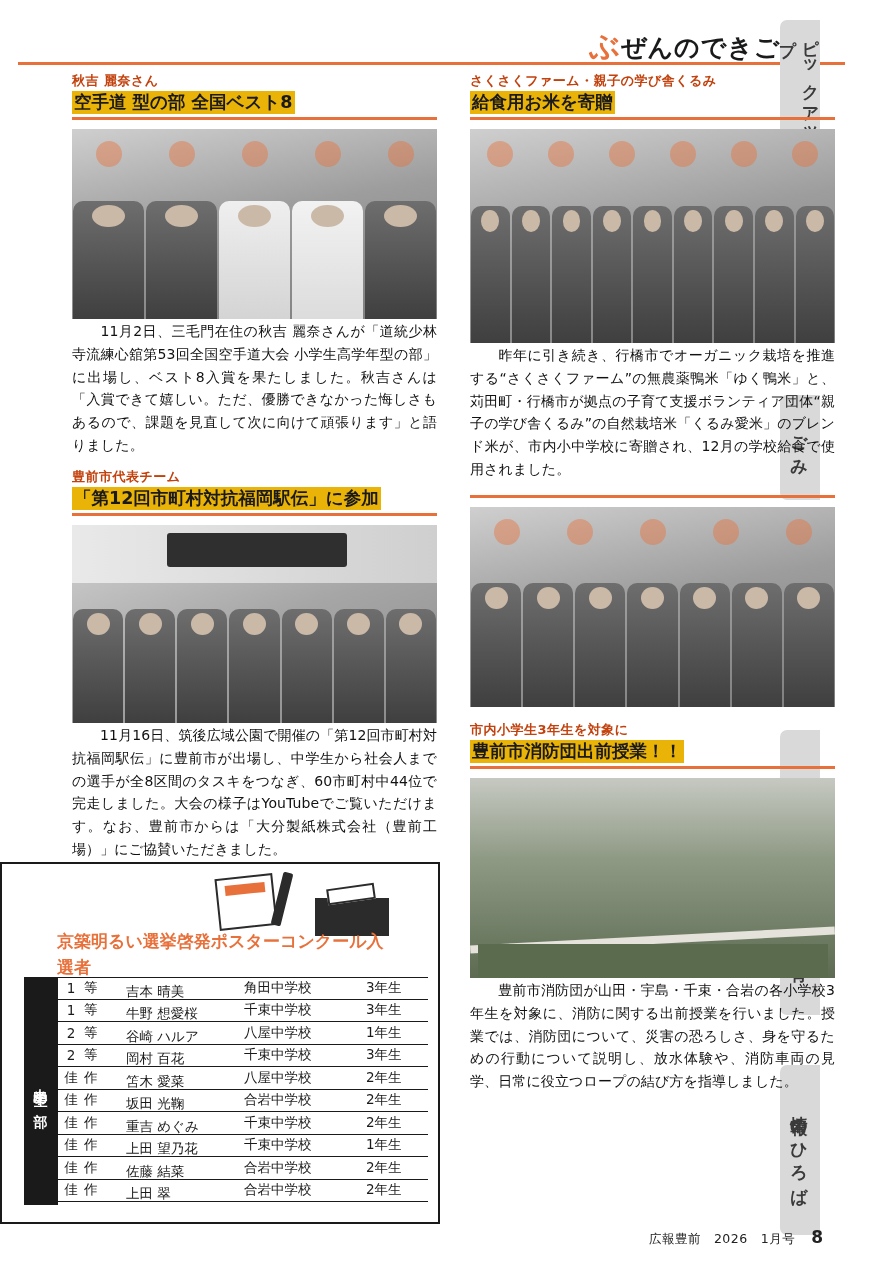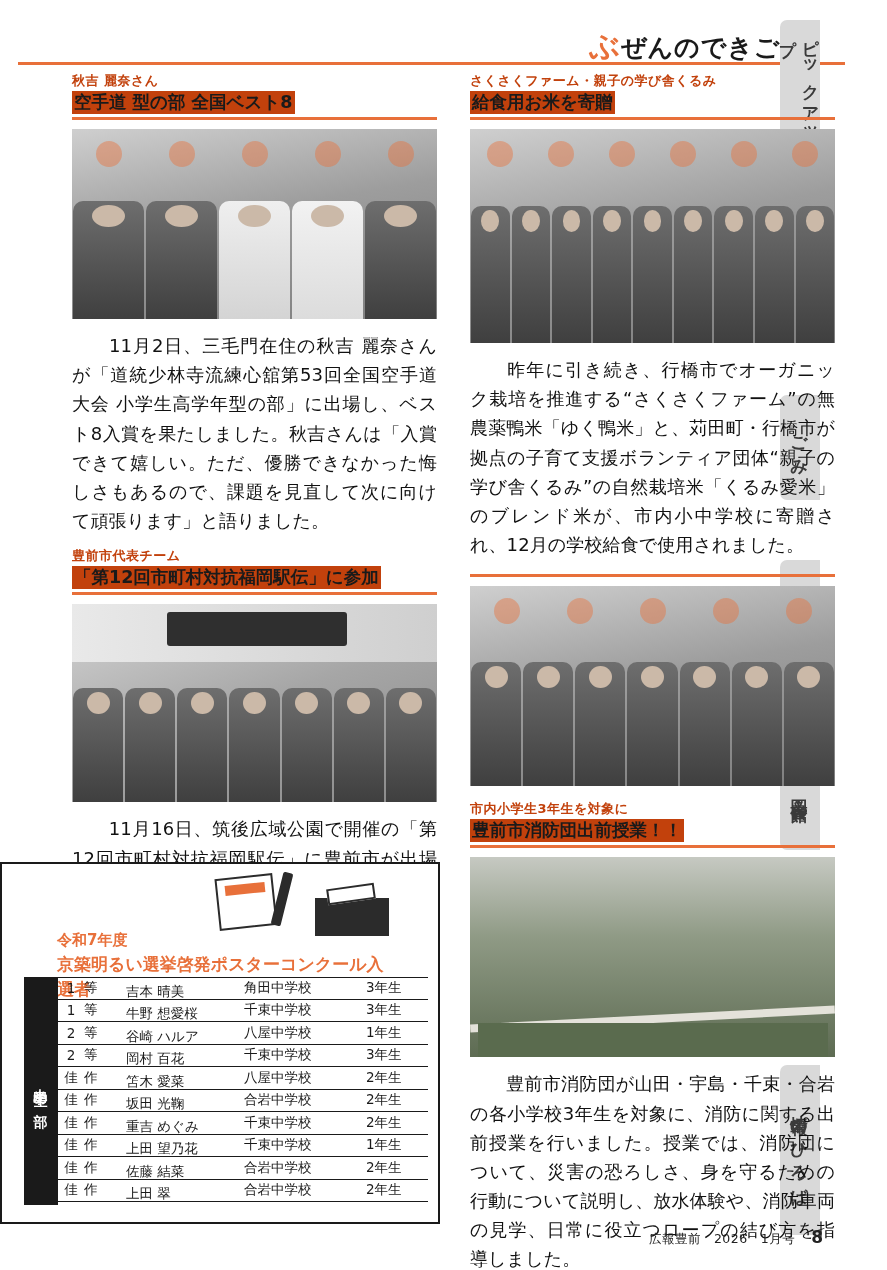--- a/index.html
+++ b/index.html
@@ -52,30 +52,30 @@
   .art-title {
     border-bottom: 3px solid #e8703a;
     padding-bottom: 3px; margin-bottom: 9px;
   }
   .art-title .line1 {
     font-size: 13px; font-weight: bold; color: #c2410c;
     letter-spacing: 0.5px; line-height: 1.35;
   }
   .art-title .line2 {
     font-size: 17.5px; font-weight: bold; color: #1a1a1a;
-    background: #c2410c; display: inline-block;
+    background: #eab308; display: inline-block;
     padding: 0 2px; line-height: 1.35; margin-top: 1px;
   }
 
   .photo {
     width: 100%; background: #b9b9b9; position: relative; overflow: hidden;
   }
 
   .body-text {
-    font-size: 18px; line-height: 1.62; margin-top: 12px;
+    font-size: 14px; line-height: 1.62; margin-top: 1px;
     text-align: justify; color: #111; letter-spacing: 0.1px;
   }
   .body-text p { text-indent: 1em; }
 
   
   .poster-box {
     position: absolute; left: 0; top: 862px; width: 440px; height: 362px;
     border: 2px solid #1a1a1a; background: #fff;
   }
   .poster-head {
@@ -290,21 +290,20 @@
 
   <div class="poster-box">
     <div class="poster-art">
       <div style="position:absolute;left:10px;top:4px;width:58px;height:52px;background:#fff;border:2px solid #2b2b2b;transform:rotate(-6deg);"></div>
       <div style="position:absolute;left:18px;top:12px;width:40px;height:10px;background:#e8703a;transform:rotate(-6deg);"></div>
       <div style="position:absolute;left:70px;top:0px;width:10px;height:54px;background:#2b2b2b;transform:rotate(14deg);border-radius:2px;"></div>
       <div style="position:absolute;left:108px;top:26px;width:74px;height:38px;background:#2b2b2b;"></div>
       <div style="position:absolute;left:120px;top:14px;width:48px;height:16px;background:#fff;border:2px solid #2b2b2b;transform:rotate(-8deg);"></div>
     </div>
     <div class="poster-head">
-      <div class="ph1">令和7年度</div>
       <div class="ph2">京築明るい選挙啓発ポスターコンクール入選者</div>
     </div>
     <div class="rt-sideband">中学生の部</div>
     <div class="ranktable">
       <div class="rt-row">
         <span class="rt-rank">1</span>
         <span class="rt-rank2">等</span>
         <span class="rt-name">吉本 晴美</span>
         <span class="rt-school">角田中学校</span>
         <span class="rt-grade">3年生</span>

